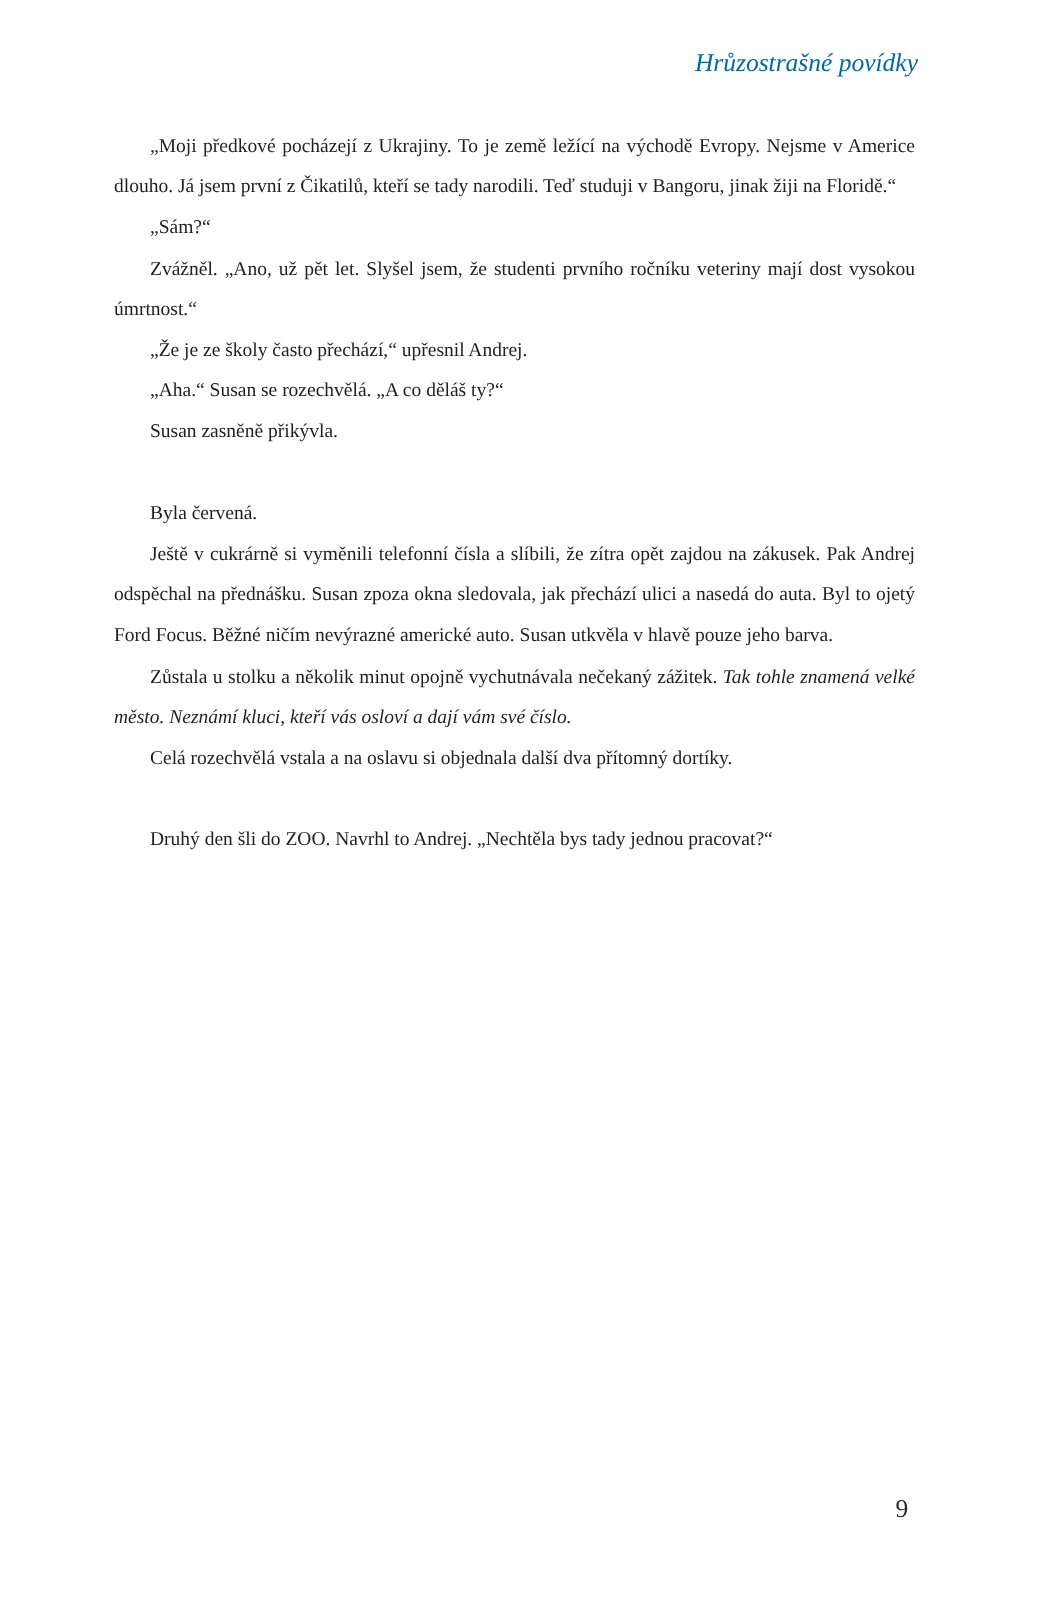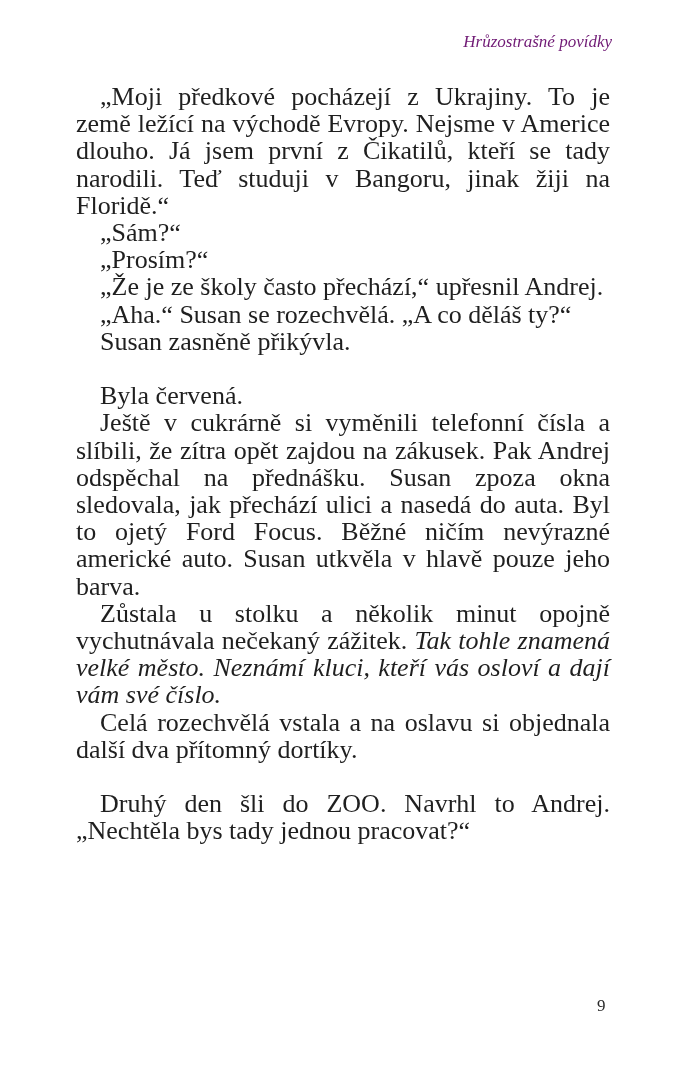--- a/index.html
+++ b/index.html
@@ -1,35 +1,35 @@
 <!DOCTYPE html>
 <html><head>
 <meta charset="utf-8">
 <style>
   html, body { margin: 0; padding: 0; background: #ffffff; }
   body { width: 700px; height: 1070px; position: relative; overflow: hidden;
          font-family: "Liberation Serif", "DejaVu Serif", serif; color: #1f1f1f; }
   .running-head { position: absolute; top: 32px; right: 88px; font-style: italic;
-                  font-size: 17px; color: #701a75; }
+                  font-size: 17px; color: #0369a1; }
   .body-text { position: absolute; left: 76px; top: 83px; width: 534px;
-               font-size: 26px; line-height: 27.2px; }
+               font-size: 13px; line-height: 27.2px; }
   .p { margin: 0; text-indent: 24px; text-align: justify; }
   .gap { height: 27.2px; }
   em { font-style: italic; }
   .folio { position: absolute; top: 996px; left: 597px; font-size: 17px; color: #2a2a2a; }
 </style>
 </head>
 <body>
 
 <div class="running-head">Hrůzostrašné povídky</div>
 
 <div class="body-text" id="body-text">
     <p class="p"><span>„Moji předkové pocházejí z Ukrajiny. To je země ležící na východě Evropy. Nejsme v Americe dlouho. Já jsem první z Čikatilů, kteří se tady narodili. Teď studuji v Bangoru, jinak žiji na Floridě.“</span></p>
     <p class="p"><span>„Sám?“</span></p>
-    <p class="p"><span>„Prosím?“</span></p>
+    <p class="p"><span>Zvážněl. „Ano, už pět let. Slyšel jsem, že studenti prvního ročníku veteriny mají dost vysokou úmrtnost.“</span></p>
     <p class="p"><span>„Že je ze školy často přechází,“ upřesnil Andrej.</span></p>
     <p class="p"><span>„Aha.“ Susan se rozechvělá. „A co děláš ty?“</span></p>
     <p class="p"><span>Susan zasněně přikývla.</span></p>
     <div class="gap"></div>
     <p class="p"><span>Byla červená.</span></p>
     <p class="p"><span>Ještě v cukrárně si vyměnili telefonní čísla a slíbili, že zítra opět zajdou na zákusek. Pak Andrej odspěchal na přednášku. Susan zpoza okna sledovala, jak přechází ulici a nasedá do auta. Byl to ojetý Ford Focus. Běžné ničím nevýrazné americké auto. Susan utkvěla v hlavě pouze jeho barva.</span></p>
     <p class="p"><span>Zůstala u stolku a několik minut opojně vychutnávala nečekaný zážitek. </span><em>Tak tohle znamená velké město. Neznámí kluci, kteří vás osloví a dají vám své číslo.</em></p>
     <p class="p"><span>Celá rozechvělá vstala a na oslavu si objednala další dva přítomný dortíky.</span></p>
     <div class="gap"></div>
     <p class="p"><span>Druhý den šli do ZOO. Navrhl to Andrej. „Nechtěla bys tady jednou pracovat?“</span></p>

